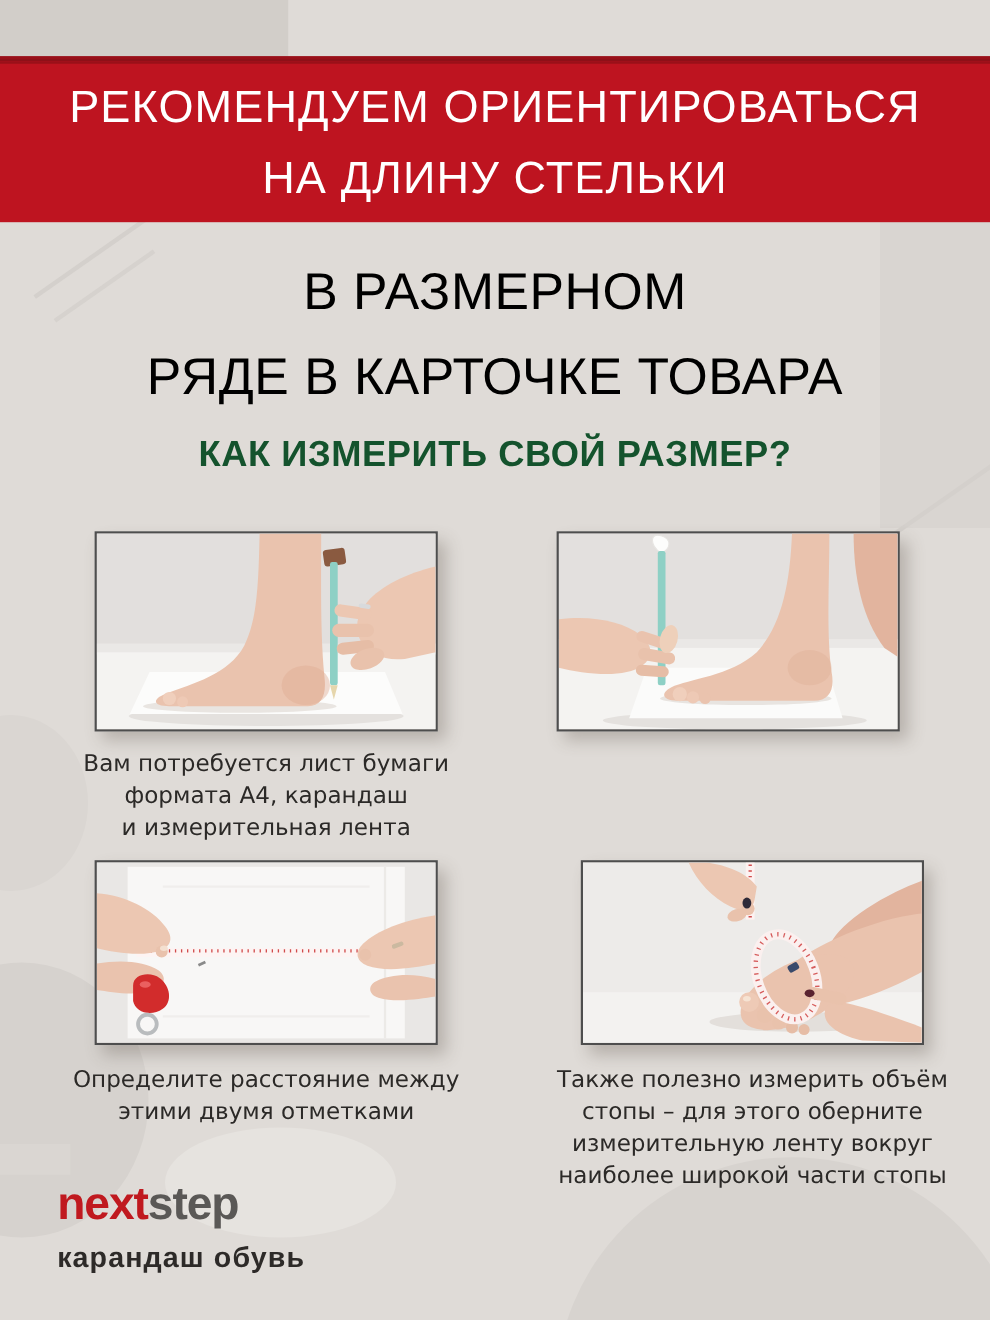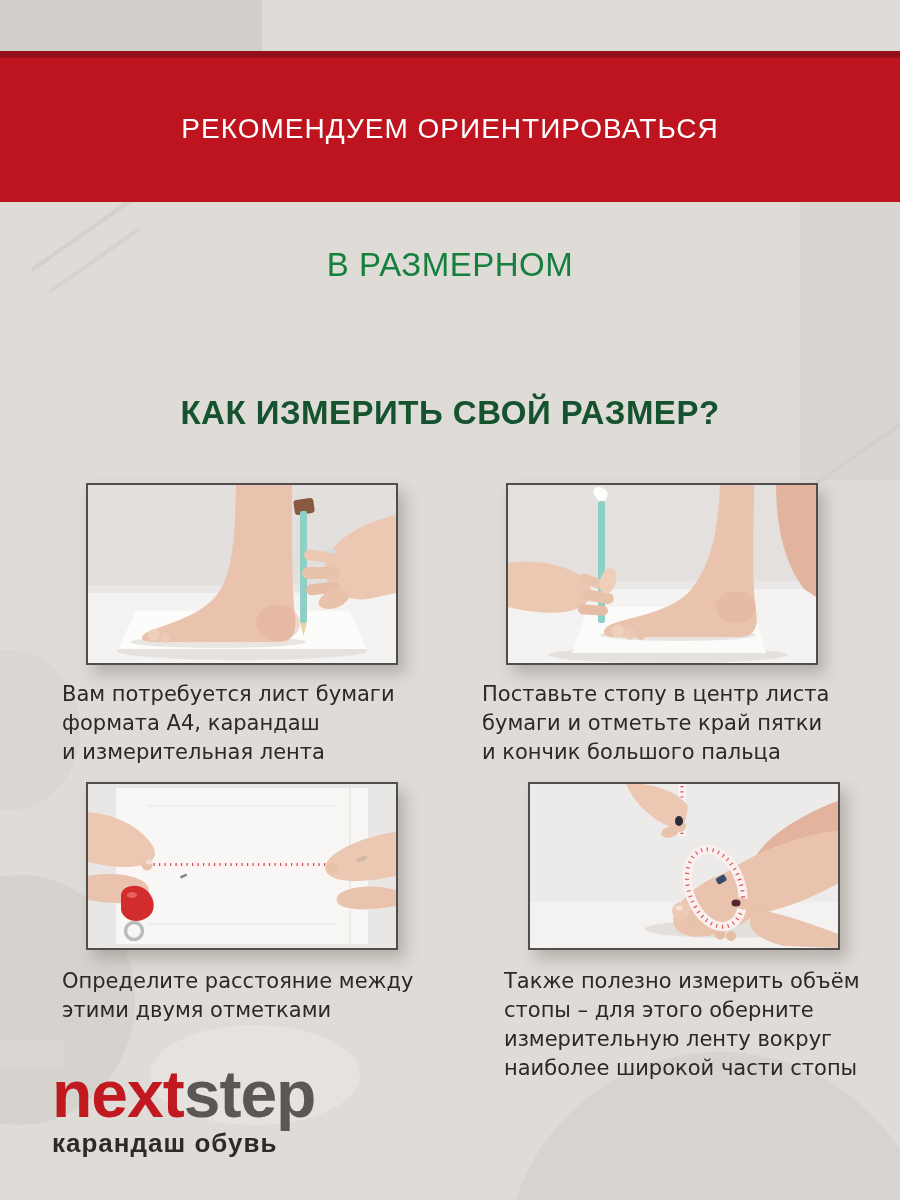--- a/index.html
+++ b/index.html
@@ -16,46 +16,46 @@
   .deco-circle-bottom{left:505px;top:1052px;width:430px;height:430px;border-radius:50%;background:#D7D3CF;}
   .deco-blob-left{left:-95px;top:875px;width:230px;height:250px;border-radius:50%;background:#D6D2CE;}
   .deco-blob-left2{left:-60px;top:650px;width:140px;height:160px;border-radius:50%;background:#DAD6D2;}
   .deco-rect-bl{left:0;top:1040px;width:64px;height:28px;background:#DAD6D2;}
   .deco-light-logo{left:150px;top:1025px;width:210px;height:100px;border-radius:50%;background:#E6E3DF;}
 
   
   .banner{position:absolute;z-index:2;left:0;top:53px;width:900px;height:146px;
     background:#BE1420;border-top:3px solid #8E1018;box-shadow:0 2px 0 #9A1019 inset, 0 -2px 0 #9A1019;
     display:flex;flex-direction:column;align-items:center;justify-content:center;gap:8px;}
-  .banner div{color:#FFFFFF;font-size:28px;font-weight:500;letter-spacing:1px;line-height:56px;white-space:nowrap;}
+  .banner div{color:#FFFFFF;font-size:41px;font-weight:500;letter-spacing:1px;line-height:56px;white-space:nowrap;}
 
   
   .heading{position:absolute;z-index:2;left:0;top:226px;width:900px;text-align:center;
-    color:#15803d;font-size:33px;font-weight:500;letter-spacing:0.5px;line-height:77px;}
+    color:#000000;font-size:47px;font-weight:500;letter-spacing:0.5px;line-height:77px;}
   .subheading{position:absolute;z-index:2;left:0;top:394px;width:900px;text-align:center;
     color:#14532d;font-size:33px;font-weight:600;letter-spacing:0.5px;}
 
   
   .step{position:absolute;z-index:2;width:360px;margin:0;}
   .step.pos1{left:62px;top:483px;}
   .step.pos2{left:482px;top:483px;}
   .step.pos3{left:62px;top:782px;}
   .step.pos4{left:504px;top:782px;}
   .photo{width:308px;margin:0 auto;border:2px solid #4E4E4E;background:#E9E7E5;
     box-shadow:7px 9px 14px rgba(90,80,70,0.30);}
   .photo svg{display:block;}
   .row1 .photo{height:178px;}
   .row2 .photo{height:164px;}
-  .step figcaption{margin-top:15px;text-align:left;color:#2B2927;font-size:21px;
+  .step figcaption{margin-top:15px;text-align:center;color:#2B2927;font-size:21px;
     line-height:29px;white-space:pre-line;font-family:"DejaVu Sans","Liberation Sans",sans-serif;}
   .row2 figcaption{margin-top:17px;}
 
   
   .logo{position:absolute;z-index:2;left:52px;top:1062px;}
-  .brand{font-size:66px;font-weight:700;letter-spacing:-1px;line-height:64px;}
+  .brand{font-size:42px;font-weight:700;letter-spacing:-1px;line-height:64px;}
   .brand .red{color:#C0191F;}
   .brand .gray{color:#5A5856;}
   .tagline{margin-top:2px;color:#2D2A28;font-size:26px;font-weight:700;letter-spacing:1px;
     font-family:"Liberation Sans",sans-serif;}
 </style>
 </head>
 <body>
 
 <div class="canvas">
 
@@ -65,24 +65,26 @@
   <div class="deco deco-diag2"></div>
   <div class="deco deco-diag3"></div>
   <div class="deco deco-circle-bottom"></div>
   <div class="deco deco-blob-left"></div>
   <div class="deco deco-blob-left2"></div>
   <div class="deco deco-rect-bl"></div>
   <div class="deco deco-light-logo"></div>
 
   <header class="banner">
     <div>РЕКОМЕНДУЕМ ОРИЕНТИРОВАТЬСЯ</div>
+    <div>НА ДЛИНУ СТЕЛЬКИ</div>
   </header>
 
   <div class="heading">
     <div>В РАЗМЕРНОМ</div>
+    <div>РЯДЕ В КАРТОЧКЕ ТОВАРА</div>
   </div>
 
   <div class="subheading">КАК ИЗМЕРИТЬ СВОЙ РАЗМЕР?</div>
 
   <figure class="step pos1 row1">
     <div class="photo">
       <svg viewBox="0 0 308 178" width="308" height="178">
         <rect width="308" height="108" fill="#e2dfdd"></rect>
         <rect y="100" width="308" height="10" fill="#eae8e6"></rect>
         <rect y="108" width="308" height="70" fill="#f4f3f1"></rect>
@@ -126,23 +128,20 @@
         <circle cx="133" cy="150" r="5" fill="#eac3ae"></circle>
         <path d="M93 18 C82 10 83 -1 93 2 C103 5 102 14 93 18 Z" fill="#fdfdfc" stroke="#e7e5e2" stroke-width="1"></path>
         <rect x="90" y="16" width="7" height="122" rx="2" fill="#8ed0c5"></rect>
         <path d="M0 78 C30 74 58 80 74 92 C86 102 86 112 76 120 C60 132 24 128 0 122 Z" fill="#ecc7b2"></path>
         <rect x="70" y="92" width="32" height="10" rx="5" fill="#eac3ae" transform="rotate(18 86 97)"></rect>
         <rect x="72" y="106" width="34" height="11" rx="5.5" fill="#e9c2ac" transform="rotate(10 89 111)"></rect>
         <rect x="70" y="120" width="30" height="10" rx="5" fill="#e6bda6" transform="rotate(4 85 125)"></rect>
         <ellipse cx="100" cy="96" rx="8" ry="13" fill="#eed0ba" transform="rotate(15 100 96)"></ellipse>
       </svg>
     </div>
-    <figcaption>Поставьте стопу в центр листа
-бумаги и отметьте край пятки
-и кончик большого пальца</figcaption>
   </figure>
 
   <figure class="step pos3 row2">
     <div class="photo">
       <svg viewBox="0 0 308 164" width="308" height="164">
         <rect width="308" height="164" fill="#e9e7e5"></rect>
         <rect x="28" y="4" width="252" height="156" fill="#f8f7f6"></rect>
         <line x1="262" y1="4" x2="262" y2="160" stroke="#eceae7" stroke-width="2"></line>
         <line x1="60" y1="22" x2="248" y2="22" stroke="#f0eeec" stroke-width="2"></line>
         <line x1="60" y1="140" x2="248" y2="140" stroke="#f0eeec" stroke-width="2"></line>

